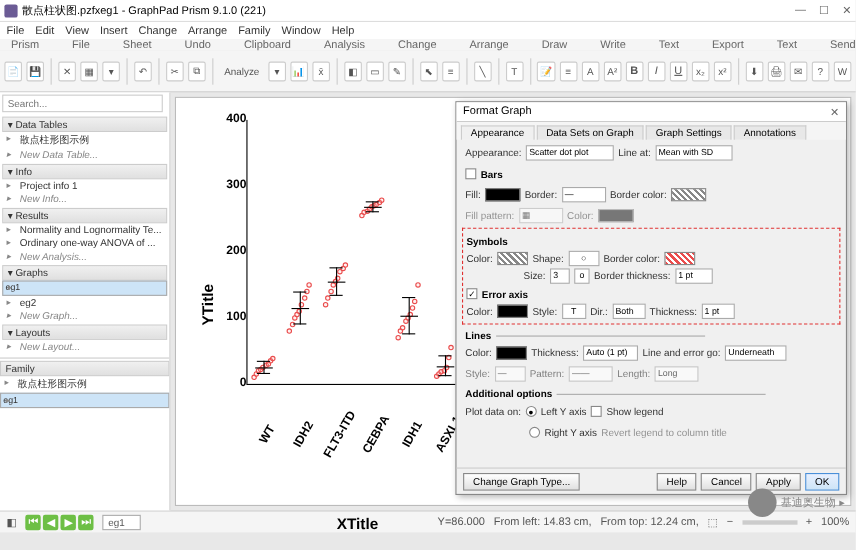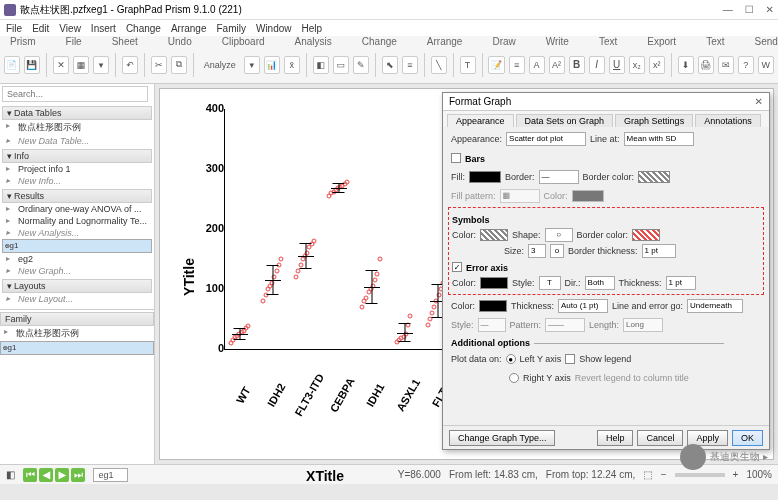--- a/index.html
+++ b/index.html
@@ -35,21 +35,21 @@
 .xaxis-title { position: absolute; left: 50%; bottom: -55px; transform: translateX(-50%); font-size: 14px; font-weight: 700; }
 .plot { position: absolute; left: 34px; top: 0; width: 230px; height: 240px; }
 .ytick { position: absolute; left: 14px; width: 20px; text-align: right; font-size: 11px; font-weight: 700; }
 .dot { position: absolute; width: 5px; height: 5px; border: 1.2px solid #ea4c4c; border-radius: 50%; background: rgba(255,200,200,.25); transform: translate(-50%,-50%); }
 .ebar { position: absolute; width: 1px; background: #000; transform: translateX(-50%); }
 .ebar::before,.ebar::after { content: ""; position: absolute; left: -6px; width: 12px; height: 1px; background: #000; }
 .ebar::before { top: 0; } .ebar::after { bottom: 0; }
 .mean { position: absolute; width: 16px; height: 1px; background: #000; transform: translateX(-50%); }
 .xlabel { position: absolute; bottom: 25px; font-size: 11px; font-weight: 700; transform: rotate(-60deg) translate(-50%,0); transform-origin: left top; }
 
-.dialog { position: absolute; right: 8px; top: 92px; width: 328px; height: 358px; background: #f0f0f0; border: 1px solid #888; box-shadow: 2px 2px 6px rgba(0,0,0,.3); display: flex; flex-direction: column; }
+.dialog { position: absolute; right: 8px; top: 92px; width: 356px; height: 358px; background: #f0f0f0; border: 1px solid #888; box-shadow: 2px 2px 6px rgba(0,0,0,.3); display: flex; flex-direction: column; }
 .dlg-title { height: 18px; background: #fff; display: flex; align-items: center; padding: 0 6px; border-bottom: 1px solid #ccc; }
 .dlg-close { margin-left: auto; color: #666; cursor: default; }
 .dlg-tabs { height: 16px; background: #f5f5f5; display: flex; gap: 2px; padding: 0 4px; align-items: end; }
 .dlg-tab { padding: 1px 8px; font-size: 9px; border: 1px solid #ccc; border-bottom: none; background: #e8e8e8; }
 .dlg-tab.active { background: #f0f0f0; }
 .dlg-body { flex: 1; padding: 4px 8px; overflow: hidden; display: flex; flex-direction: column; gap: 3px; }
 .dlg-row { display: flex; align-items: center; gap: 4px; min-height: 16px; }
 .dlg-sect { font-weight: 700; font-size: 9px; margin-top: 2px; }
 .dlg-sect.line { position: relative; }
 .dlg-sect.line::after { content:""; flex:1; height:1px; background:#aaa; margin-left:4px; display:inline-block; vertical-align:middle; width:190px;}
@@ -170,23 +170,24 @@
   <div class="sidebar">
     <input class="search" placeholder="Search..." style="">
     <div class="tree" id="tree">
         <div class="tree-hdr">▾ Data Tables</div>
         <div class="tree-item">散点柱形图示例</div>
         <div class="tree-item new">New Data Table...</div>
         <div class="tree-hdr">▾ Info</div>
         <div class="tree-item">Project info 1</div>
         <div class="tree-item new">New Info...</div>
         <div class="tree-hdr">▾ Results</div>
+        <div class="tree-item">Normality and Lognormality Te...</div>
         <div class="tree-item">Ordinary one-way ANOVA of ...</div>
-        <div class="tree-item">Normality and Lognormality Te...</div>
         <div class="tree-item new">New Analysis...</div>
+        <div class="tree-hdr">▾ Graphs</div>
         <div class="tree-item sel">eg1</div>
         <div class="tree-item">eg2</div>
         <div class="tree-item new">New Graph...</div>
         <div class="tree-hdr">▾ Layouts</div>
         <div class="tree-item new">New Layout...</div>
       </div>
     <div class="family-panel">
       <div class="tree-hdr">Family</div>
       <div id="famtree">
           <div class="tree-item">散点柱形图示例</div>
@@ -364,20 +365,21 @@
           <span class="swatch" style="width:28px"></span>
         <span class="lbl">Style:</span>
           <span class="sel" style="width:22px;text-align:center">T</span>
         <span class="lbl">Dir.:</span>
           <span class="sel" style="width:30px">Both</span>
         <span class="lbl">Thickness:</span>
           <span class="sel" style="width:30px">1 pt</span>
       </div>
     </div>
 
+    <div class="dlg-sect line">Lines</div>
     <div class="dlg-row">
       <span class="lbl">Color:</span>
         <span class="swatch" style="width:28px"></span>
       <span class="lbl">Thickness:</span>
         <span class="sel" style="width:50px">Auto (1 pt)</span>
       <span class="lbl">Line and error go:</span>
         <span class="sel" style="width:56px">Underneath</span>
     </div>
     <div class="dlg-row" style="opacity:.6">
       <span class="lbl">Style:</span>

